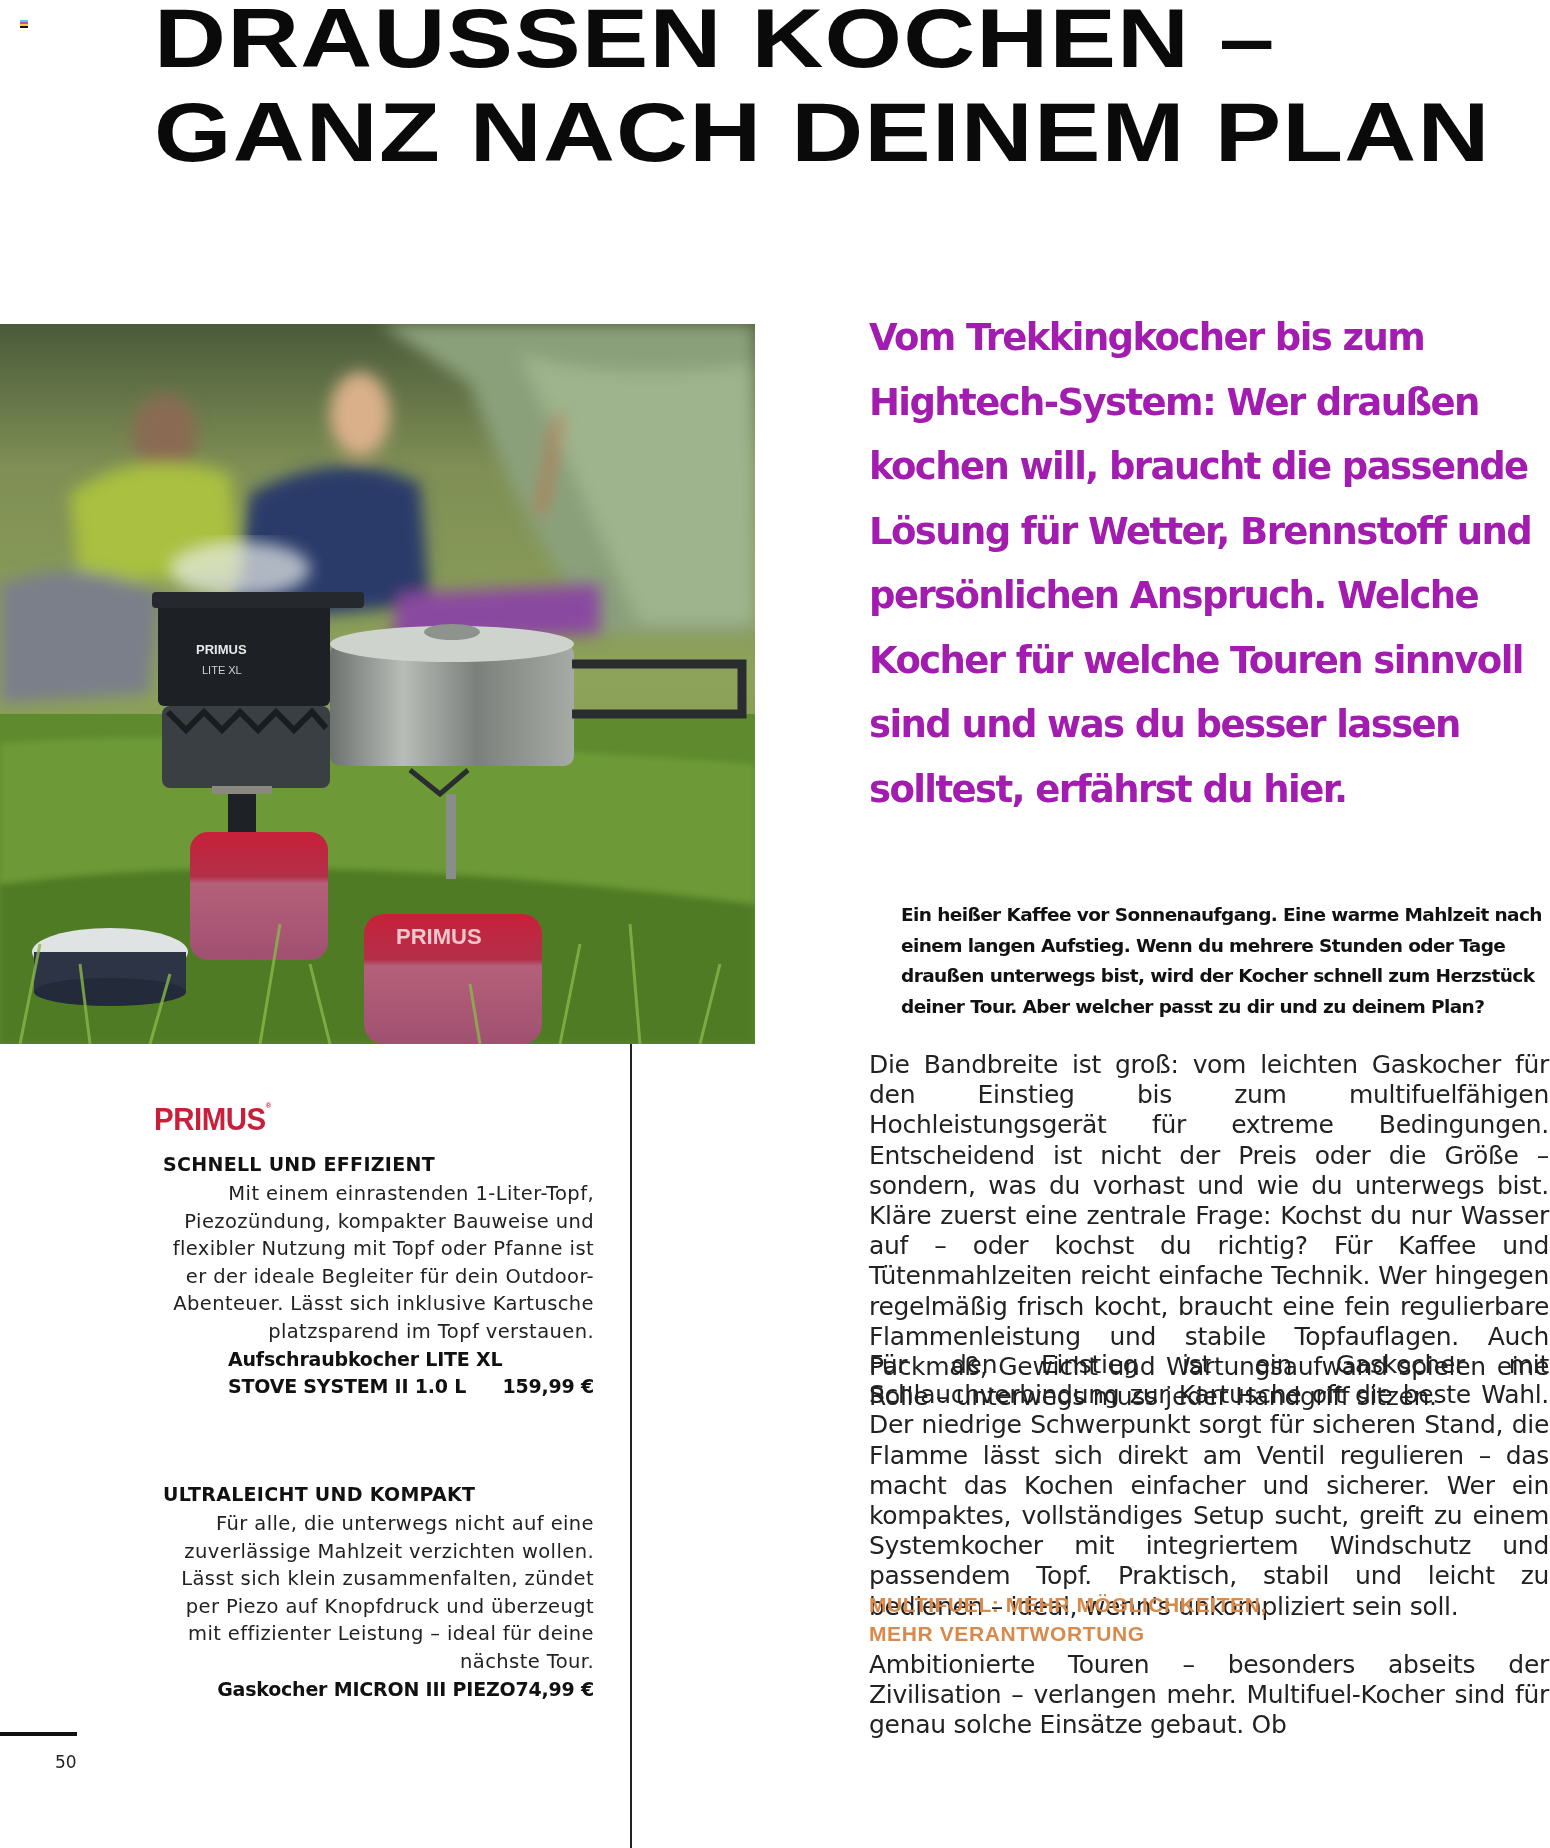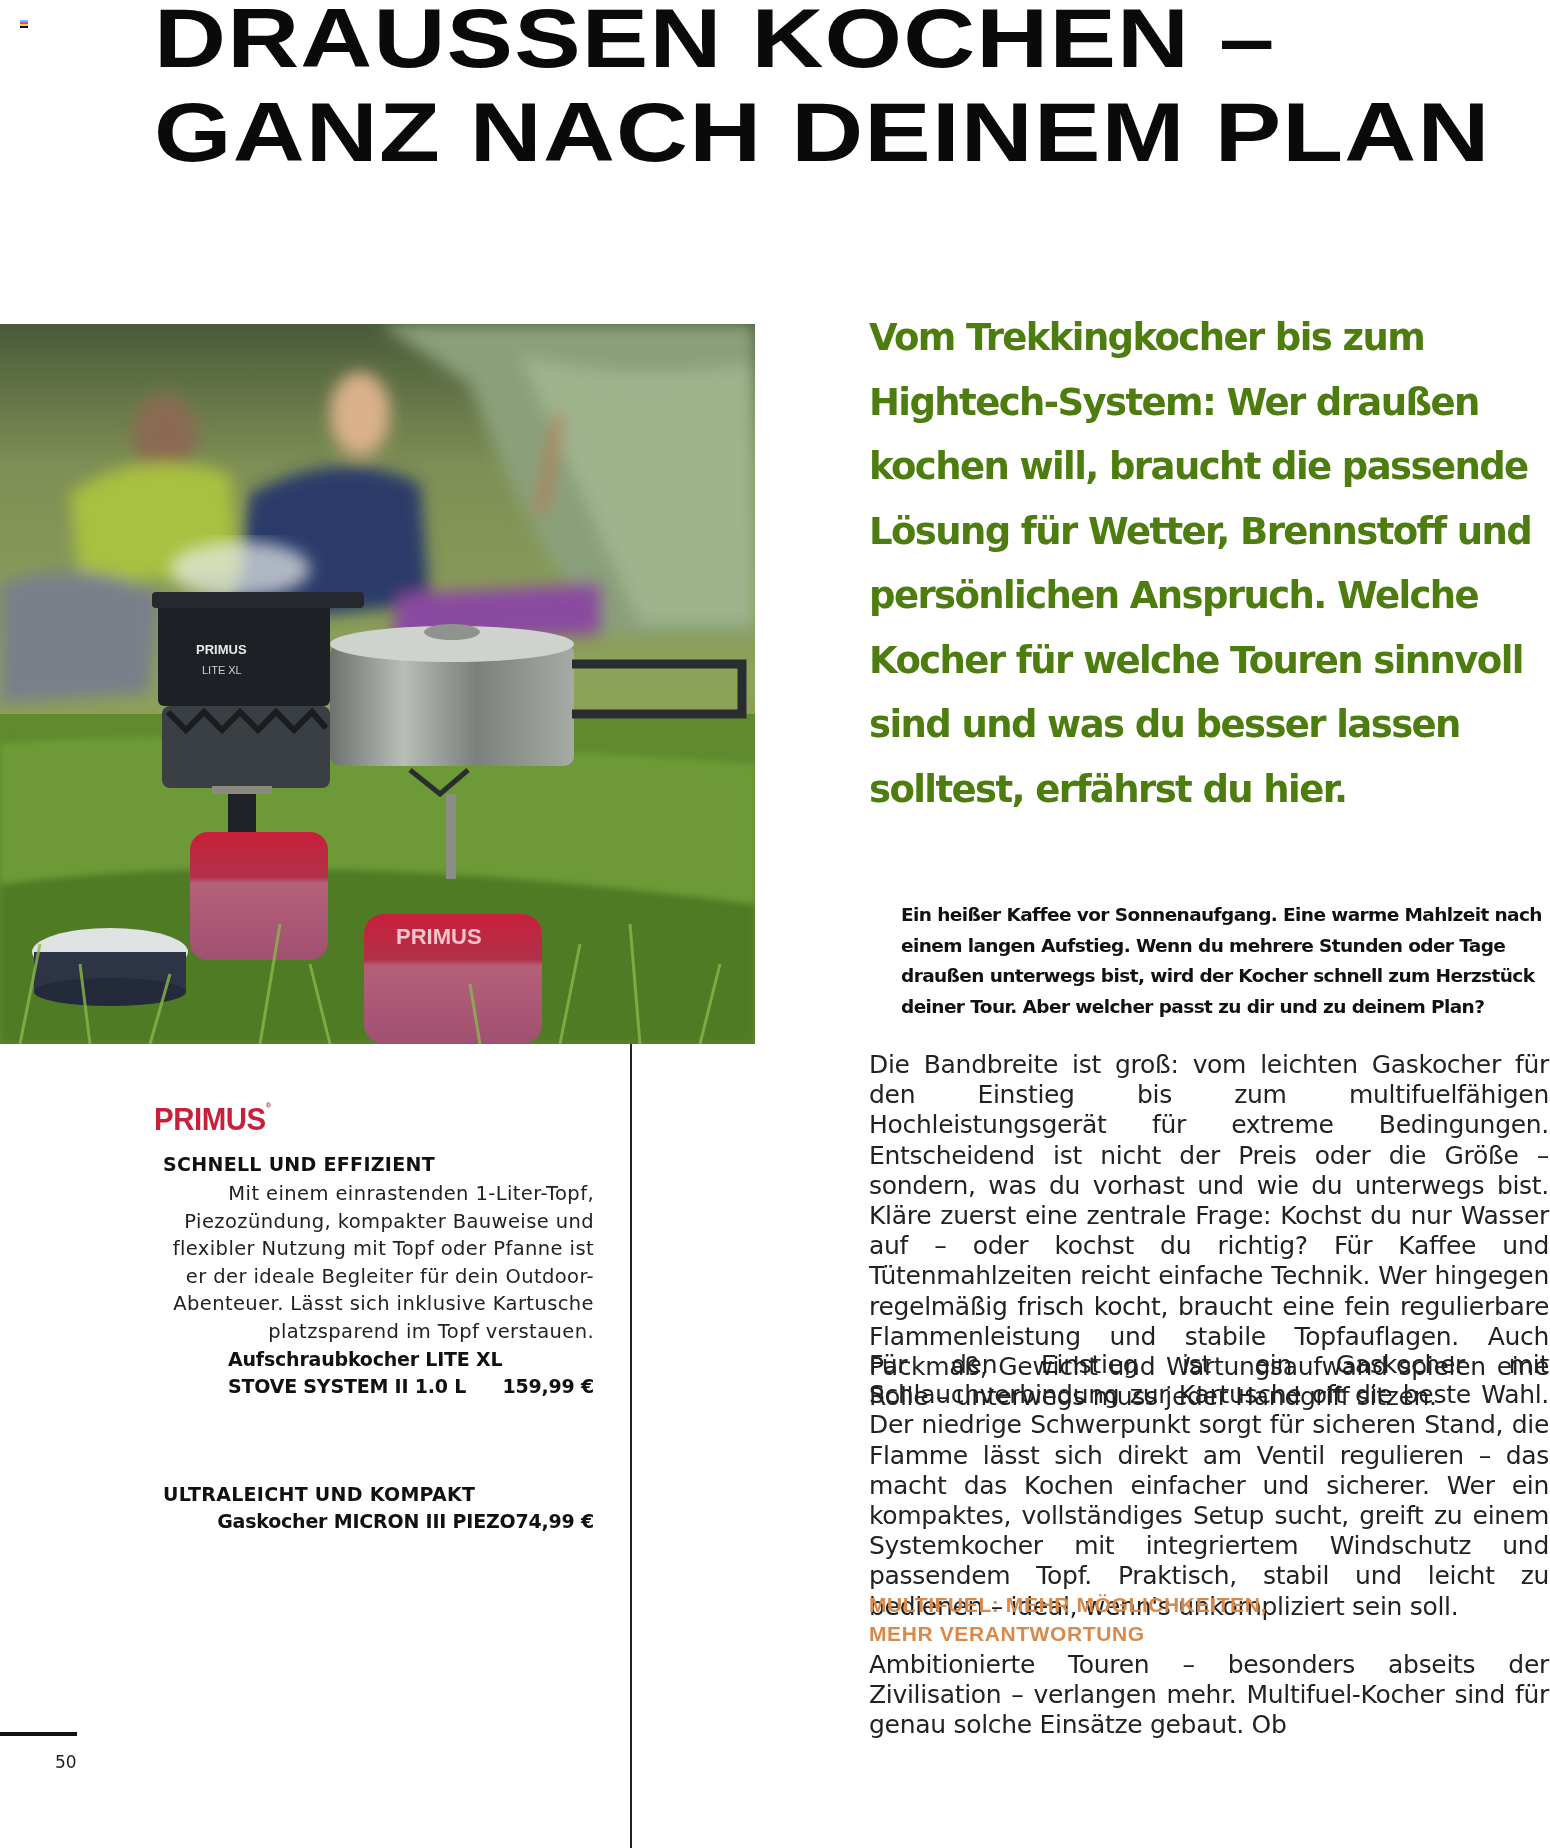--- a/index.html
+++ b/index.html
@@ -18,21 +18,21 @@
     .headline div { white-space: nowrap; }
 
     .hero-photo {
       position: absolute; left: 0; top: 324px; width: 755px; height: 720px; overflow: hidden;
       background: linear-gradient(180deg, #6f7a4a 0%, #8d9a5e 30%, #7e8f4c 55%, #6a8a3c 75%, #4f6e2c 100%);
     }
 
     .intro {
       position: absolute; left: 869px; top: 306px; width: 680px;
       font-family: "DejaVu Sans", sans-serif; font-weight: 700;
-      font-size: 37px; line-height: 64.5px; letter-spacing: -1.6px; color: #4d7c0f;
+      font-size: 37px; line-height: 64.5px; letter-spacing: -1.6px; color: #a21caf;
     }
 
     .lead {
       position: absolute; left: 869px; top: 900px; width: 680px;
       font-family: "DejaVu Sans", sans-serif; font-weight: 700;
       font-size: 18.5px; line-height: 30.5px; letter-spacing: -0.6px; color: #111; margin-left: 32px;
     }
 
     .body-para {
       position: absolute; left: 869px; width: 680px;
@@ -205,20 +205,21 @@
   <p class="pdesc">Mit einem einrastenden 1-Liter-Topf, Piezozündung, kompakter Bauweise und flexibler Nutzung mit Topf oder Pfanne ist er der ideale Begleiter für dein Outdoor-Abenteuer. Lässt sich inklusive Kartusche platzsparend im Topf verstauen.</p>
   <div class="pname-row">
     <span class="pname">Aufschraubkocher LITE XL
 STOVE SYSTEM II 1.0 L</span>
     <span class="pprice">159,99 €</span>
   </div>
 </div>
 
 <div class="product prod2">
   <div class="ptitle">ULTRALEICHT UND KOMPAKT</div>
+  <p class="pdesc">Für alle, die unterwegs nicht auf eine zuverlässige Mahlzeit verzichten wollen. Lässt sich klein zusammenfalten, zündet per Piezo auf Knopfdruck und überzeugt mit effizienter Leistung – ideal für deine nächste Tour.</p>
   <div class="pname-row">
     <span class="pname">Gaskocher MICRON III PIEZO</span>
     <span class="pprice">74,99 €</span>
   </div>
 </div>
 
 <div class="divider-short"></div>
 <div class="page-number">50</div>
 
 </body></html>

